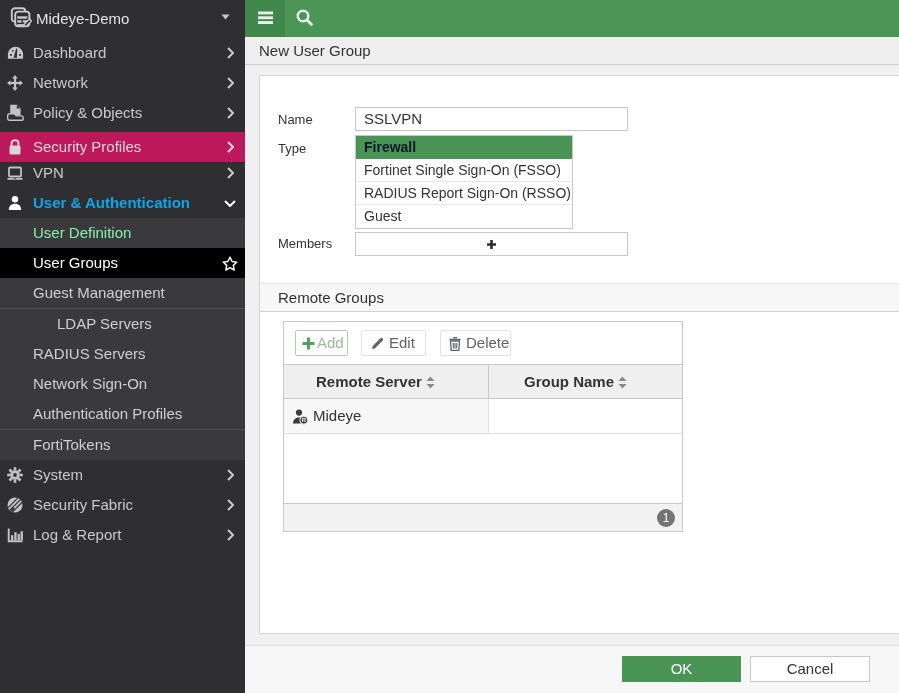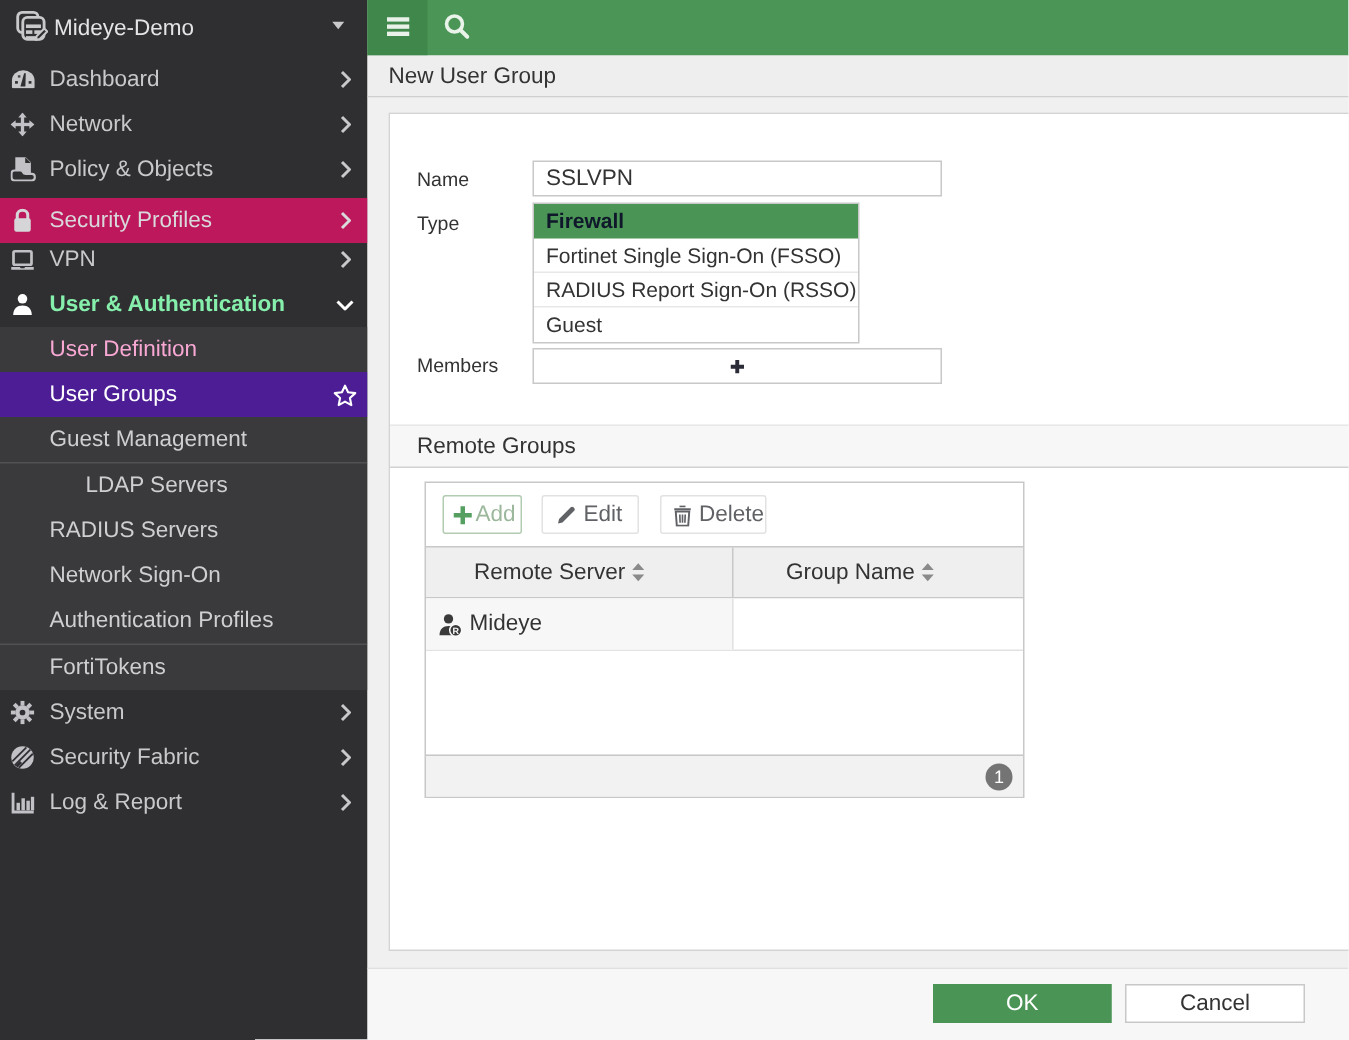--- a/index.html
+++ b/index.html
@@ -18,21 +18,21 @@
 .flabel { position:absolute; left:18px; font-size:13px; color:#333; }
 .finput { position:absolute; left:95px; width:273px; height:24px; border:1px solid #c8c8c8; background:#fff; font-size:15px; color:#333; padding-left:8px; line-height:22px; }
 #typelist { position:absolute; left:95px; top:59px; width:218px; border:1px solid #c8c8c8; background:#fff; }
 #typelist .opt { height:23px; box-sizing:border-box; line-height:22px; font-size:14px; color:#333; padding-left:8px; border-bottom:1px solid #e8e8e8; white-space:nowrap; overflow:hidden; }
 #typelist .opt:last-child { border-bottom:none; }
 #typelist .opt.sel { background:#4a9455; color:#0f172a; border-bottom:none; font-weight:bold; }
 #rgband { position:absolute; left:0; top:207px; width:698px; height:29px; box-sizing:border-box; background:#f7f7f7; border-top:1px solid #e8e8e8; border-bottom:1px solid #d2d2d2; font-size:15px; color:#333; line-height:27px; padding-left:18px; }
 #tblock { position:absolute; left:23px; top:245px; width:400px; height:211px; border:1px solid #c8c8c8; background:#fff; }
 .tbtn { position:absolute; top:8px; height:26px; border:1px solid #e2e2e2; background:#fff; color:#606266; font-size:15px; line-height:24px; border-radius:2px; }
 #btnadd { left:11px; width:53px; border-color:#b2ccb2; color:#9cb89c; }
-#thead { position:absolute; left:0; top:42px; width:398px; height:35px; box-sizing:border-box; background:#efefef; border-top:1px solid #c8c8c8; border-bottom:1px solid #c8c8c8; }
+#thead { position:absolute; left:0; top:42px; width:398px; height:35px; box-sizing:border-box; background:#efefef; border-top:1px solid #c8c8c8; border-bottom:1px solid #c8c8c8;font-weight:bold; }
 #thead .hc { position:absolute; top:0; height:33px; line-height:33px; font-size:15px; color:#333; text-align:left; white-space:nowrap; }
 #trow { position:absolute; left:0; top:77px; width:398px; height:35px; box-sizing:border-box; background:#fff; border-bottom:1px solid #e2e2e2; font-size:15px; color:#333; line-height:34px; }
 #trow .c1 { position:absolute; left:0; top:0; width:205px; height:34px; background:#f7f7f7; border-right:1px solid #e2e2e2; }
 #tfoot { position:absolute; left:0; bottom:0; width:398px; height:28px; background:#f2f2f2; border-top:1px solid #c8c8c8; }
 #pgbadge { position:absolute; right:7px; top:5px; width:18px; height:18px; border-radius:50%; background:#747474; color:#fff; font-size:12px; text-align:center; line-height:18px; }
 #footer { position:absolute; left:245px; top:645px; width:654px; height:48px; background:#f7f7f7; border-top:1px solid #e0e0e0; }
 .fbtn { position:absolute; top:10px; height:26px; font-size:15px; text-align:center; line-height:24px; }
 #okbtn { left:377px; width:119px; background:#4a9455; border:1px solid #4a9455; color:#fff; }
 #cancelbtn { left:505px; width:120px; background:#fff; border:1px solid #c8c8c8; color:#333; }
 </style>
@@ -112,36 +112,36 @@
     <svg class="icn" width="16" height="16" viewBox="0 0 16 16">
       <rect x="2" y="2.5" width="12" height="9" rx="1" fill="none" stroke="#c2c2c6" stroke-width="1.8"></rect>
       <path d="M0.5 13 L6.3 13 L6.8 13.8 L9.2 13.8 L9.7 13 L15.5 13 L15.5 14.8 L0.5 14.8 Z" fill="#c2c2c6"></path>
     </svg>
     <span class="txt">VPN</span>
     <svg class="chev" width="7" height="12" viewBox="0 0 7 12">
         <path d="M1 1 L6 6 L1 11" fill="none" stroke="#c9c9cc" stroke-width="2"></path>
       </svg>
   </div>
 
-  <div class="navrow" style="top:188px; color:#86efac; font-weight:bold;">
+  <div class="navrow" style="top:188px; color:#0ea5e9; font-weight:bold;">
     <svg class="icn" width="16" height="16" viewBox="0 0 16 16">
       <circle cx="8" cy="4.2" r="3.2" fill="#fff"></circle>
       <path d="M1.8 15 C1.8 10.8 4.5 8.7 8 8.7 C11.5 8.7 14.2 10.8 14.2 15 Z" fill="#fff"></path>
     </svg>
     <span class="txt">User &amp; Authentication</span>
     <svg class="chev" width="12" height="7" style="top:12px; right:9px" viewBox="0 0 12 7">
         <path d="M1 1 L6 6 L11 1" fill="none" stroke="#fff" stroke-width="2"></path>
       </svg>
   </div>
 
   <div style="position:absolute; left:0; top:218px; width:245px; height:242px; background:#3a3a3d;"></div>
-  <div class="navrow" style="top:218px; color:#f9a8d4;">
+  <div class="navrow" style="top:218px; color:#86efac;">
       <span class="txt">User Definition</span>
     </div>
-  <div class="navrow" style="top:248px; background:#4c1d95; color:#fff;padding-left:28px;">
+  <div class="navrow" style="top:248px; background:#000000; color:#fff;padding-left:28px;">
     <span class="txt">User Groups</span>
     <svg class="chev" width="16" height="15" style="top:8px; right:7px" viewBox="0 0 17 16">
       <path d="M8.5 1.2 L10.7 5.9 L15.8 6.5 L12 10 L13 15 L8.5 12.5 L4 15 L5 10 L1.2 6.5 L6.3 5.9 Z" fill="none" stroke="#fff" stroke-width="1.5" stroke-linejoin="round"></path>
     </svg>
   </div>
   <div class="navrow" style="top:278px; color:#cfcfd2;">
       <span class="txt">Guest Management</span>
     </div>
   <div style="position:absolute; left:0; top:308px; width:245px; height:1px; background:#515154;"></div>
   <div class="navrow" style="top:309px; color:#cfcfd2;margin-left:24px;">

